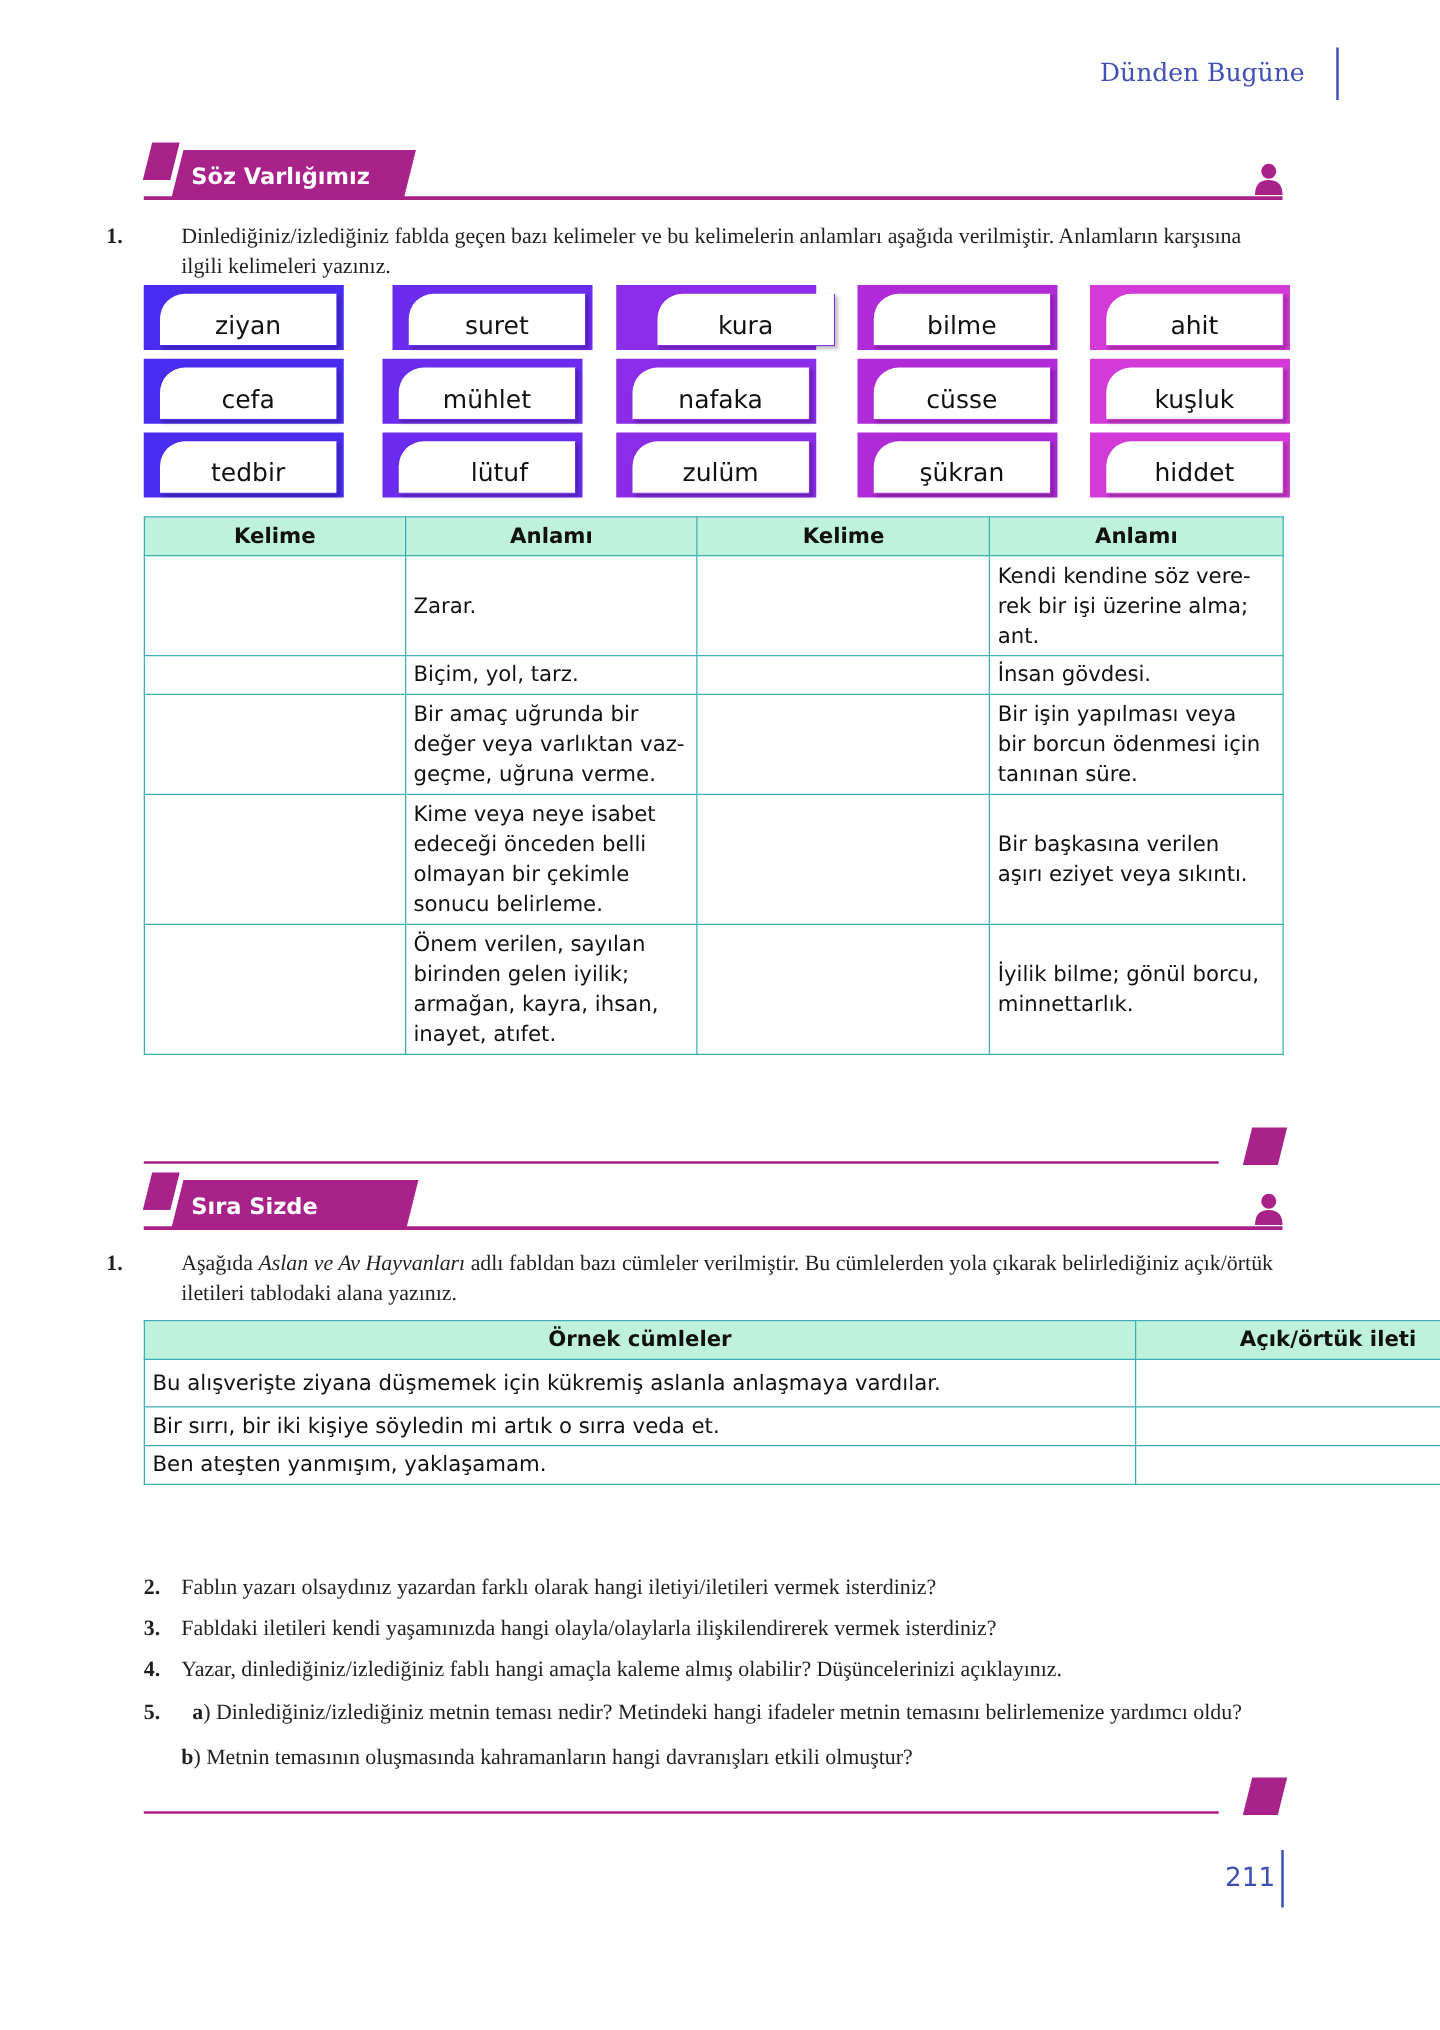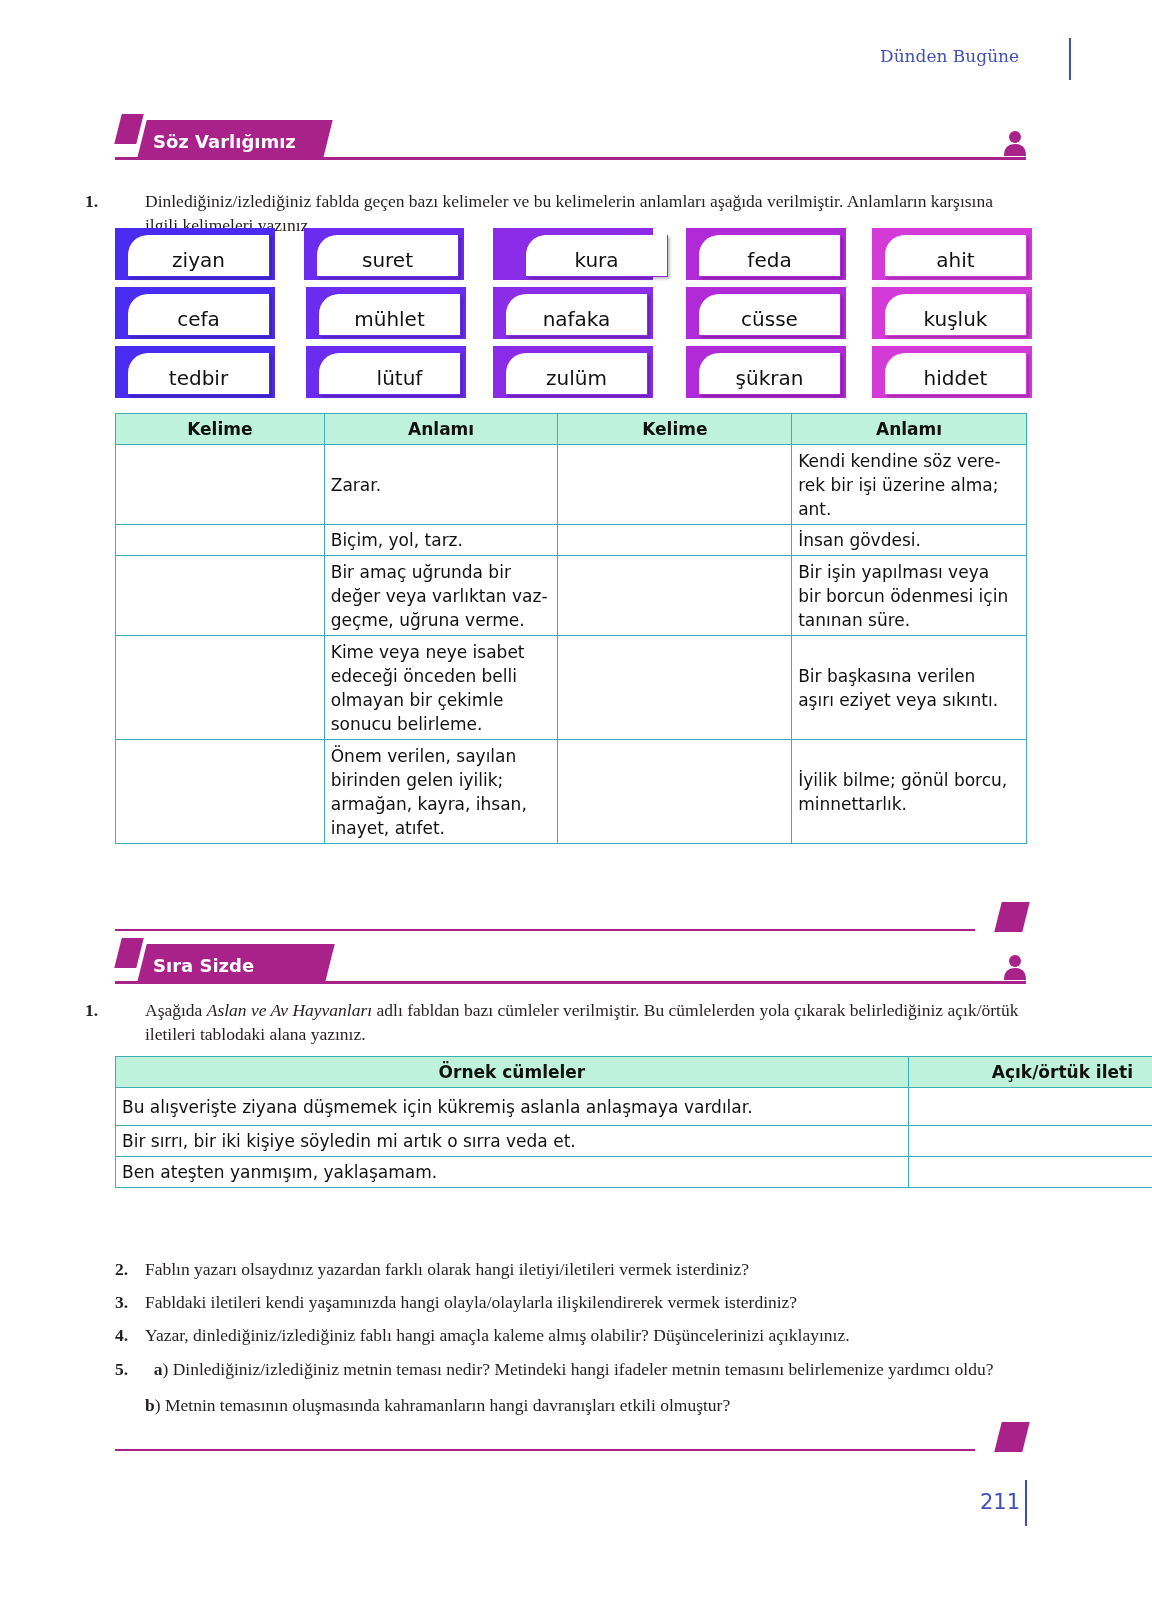--- a/index.html
+++ b/index.html
@@ -1,20 +1,20 @@
 <!DOCTYPE html>
 <html><head>
 <meta charset="utf-8">
 <style>
   html, body { margin: 0; padding: 0; background: #ffffff; }
   body { width: 1152px; height: 1624px; position: relative; overflow: hidden; font-family: "Liberation Serif", serif; color: #231f20; }
   .abs { position: absolute; }
 
   
-  .running-head { left: 880px; top: 46px; font-family: "DejaVu Serif", serif; font-size: 17px; color: #3f51b5; }
+  .running-head { left: 880px; top: 46px; font-family: "DejaVu Serif", serif; font-size: 20px; color: #3f51b5; }
   .head-rule { left: 1069px; top: 38px; width: 2px; height: 42px; background: #3f51b5; }
 
   
   .banner-notch { background: #a8228a; width: 22px; height: 30px; transform: skewX(-14deg); }
   .banner { background: #a8228a; height: 38px; transform: skewX(-14deg); }
   .banner-text { color: #fff; font-family: "DejaVu Sans", sans-serif; font-weight: bold; font-size: 18px; }
   .section-rule { height: 3px; background: #a8228a; }
   .person-icon { width: 24px; height: 26px; }
 
   
@@ -47,47 +47,47 @@
 
 <div class="abs banner-notch" style="left:118px;top:114px;"></div>
 <div class="abs banner" style="left:142px;top:120px;width:186px;"></div>
 <div class="abs banner-text" style="left:153px;top:131px;">Söz Varlığımız</div>
 <div class="abs section-rule" style="left:115px;top:157px;width:911px;"></div>
 <svg class="abs person-icon" style="left:1003px;top:130px;" viewBox="0 0 24 26">
   <circle cx="12" cy="7" r="6" fill="#a8228a"></circle>
   <path d="M1 26 Q1 14 12 14 Q23 14 23 26 Z" fill="#a8228a"></path>
 </svg>
 
-<div class="abs q" style="left:115px;top:189px;width:915px;">
+<div class="abs q" style="left:115px;top:176px;width:915px;">
   <div class="hang"><span class="num">1.</span><span>Dinlediğiniz/izlediğiniz fablda geçen bazı kelimeler ve bu kelimelerin anlamları aşağıda verilmiştir. Anlamların karşısına  ilgili kelimeleri yazınız.</span></div>
 </div>
 
 <div id="cards">
     <div class="abs card" style="left: 115px; top: 228px;">
       <div class="back" style="background: rgb(74, 44, 240);"></div>
       <div class="front" style="color: rgb(74, 44, 240);">
         <span style="color: rgb(17, 17, 17);">ziyan</span>
       </div>
     </div>
-    <div class="abs card" style="left: 304px; top: 228px; padding-left: 16px;">
+    <div class="abs card" style="left: 314px; top: 228px; padding-left: 16px;">
       <div class="back" style="background: rgb(108, 44, 240);"></div>
       <div class="front" style="color: rgb(108, 44, 240);">
         <span style="color: rgb(17, 17, 17);">suret</span>
       </div>
     </div>
     <div class="abs card" style="left: 493px; top: 228px;">
       <div class="back" style="background: rgb(138, 44, 232);"></div>
       <div class="front" style="color: rgb(138, 44, 232); margin-left: 20px;">
         <span style="color: rgb(17, 17, 17);">kura</span>
       </div>
     </div>
     <div class="abs card" style="left: 686px; top: 228px;">
       <div class="back" style="background: rgb(176, 42, 216);"></div>
       <div class="front" style="color: rgb(176, 42, 216);">
-        <span style="color: rgb(17, 17, 17);">feda</span>
+        <span style="color: rgb(17, 17, 17);">bilme</span>
       </div>
     </div>
     <div class="abs card" style="left: 872px; top: 228px;">
       <div class="back" style="background: rgb(212, 58, 216);"></div>
       <div class="front" style="color: rgb(212, 58, 216);">
         <span style="color: rgb(17, 17, 17);">ahit</span>
       </div>
     </div>
     <div class="abs card" style="left: 115px; top: 287px;">
       <div class="back" style="background: rgb(74, 44, 240);"></div>

